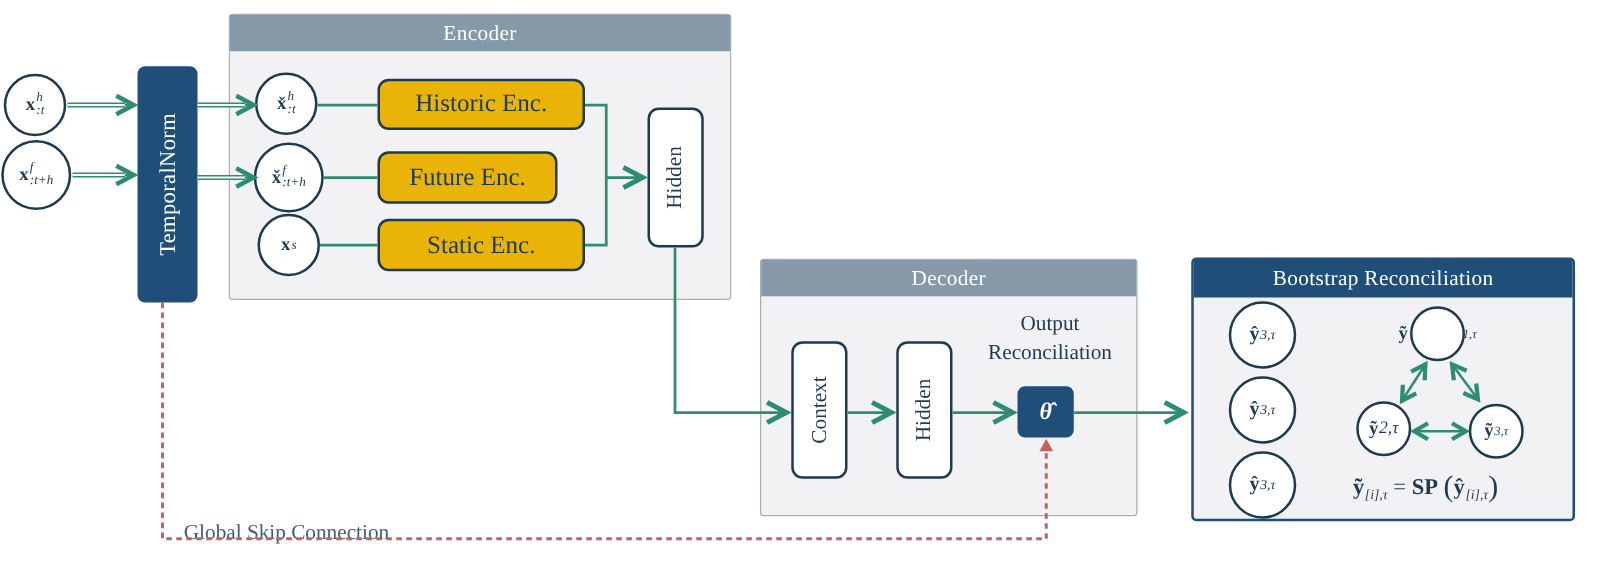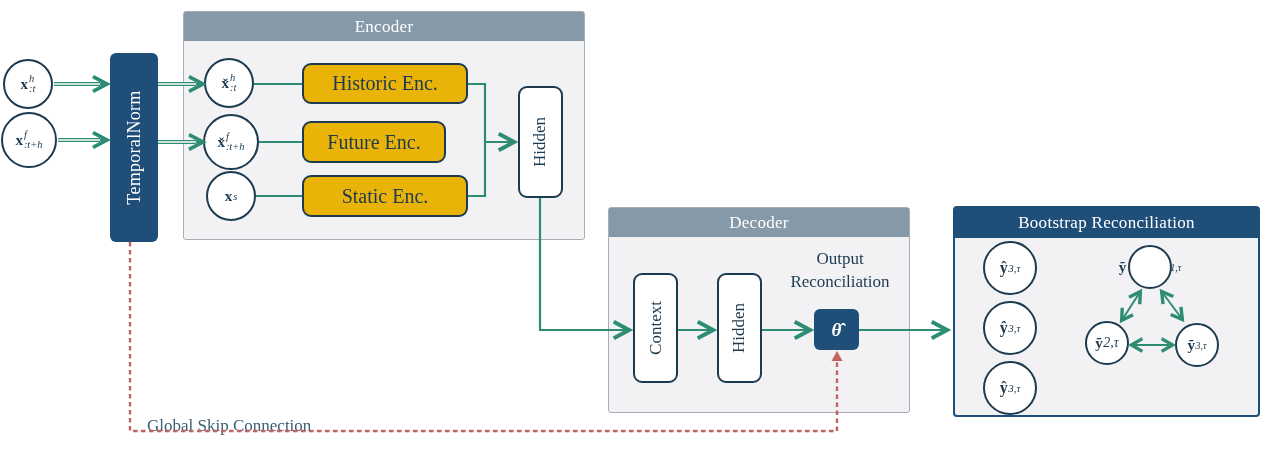--- a/index.html
+++ b/index.html
@@ -146,20 +146,26 @@
   </div>
   <div class="circle" style="left:1085px;top:321px;width:44px;height:44px;">
     <span class="mbase">ỹ</span>
       <span class="msub" style="font-size:14px;">2,τ</span>
   </div>
   <div class="circle" style="left:1175px;top:323px;width:44px;height:44px;">
     <span class="mbase">ỹ</span>
       <span class="msub" style="font-size:10px;">3,τ</span>
   </div>
 
+  <div class="txt eq center" style="left:1048px;top:377px;width:185px;">
+    <span class="mb">ỹ</span><span class="msub">[i],τ</span>
+    <span>=</span>
+    <span class="mb">SP</span>
+    <span class="paren">(</span><span class="mb">ŷ</span><span class="msub">[i],τ</span><span class="paren">)</span>
+  </div>
 
   <div class="txt skip-label" style="left:147px;top:416px;">Global Skip Connection</div>
 
   <svg id="overlay" width="1282" height="450" viewBox="0 0 1282 450">
     <defs>
       <marker id="gh" markerWidth="10" markerHeight="10" refX="7.5" refY="4.5" orient="auto-start-reverse">
         <path d="M1,0.8 L8,4.5 L1,8.2" fill="none" stroke="#2e8c73" stroke-width="1.8"></path>
       </marker>
       <marker id="gh-s" markerWidth="9" markerHeight="9" refX="6.2" refY="4" orient="auto-start-reverse">
         <path d="M1,0.8 L6.5,4 L1,7.2" fill="none" stroke="#2e8c73" stroke-width="1.7"></path>

